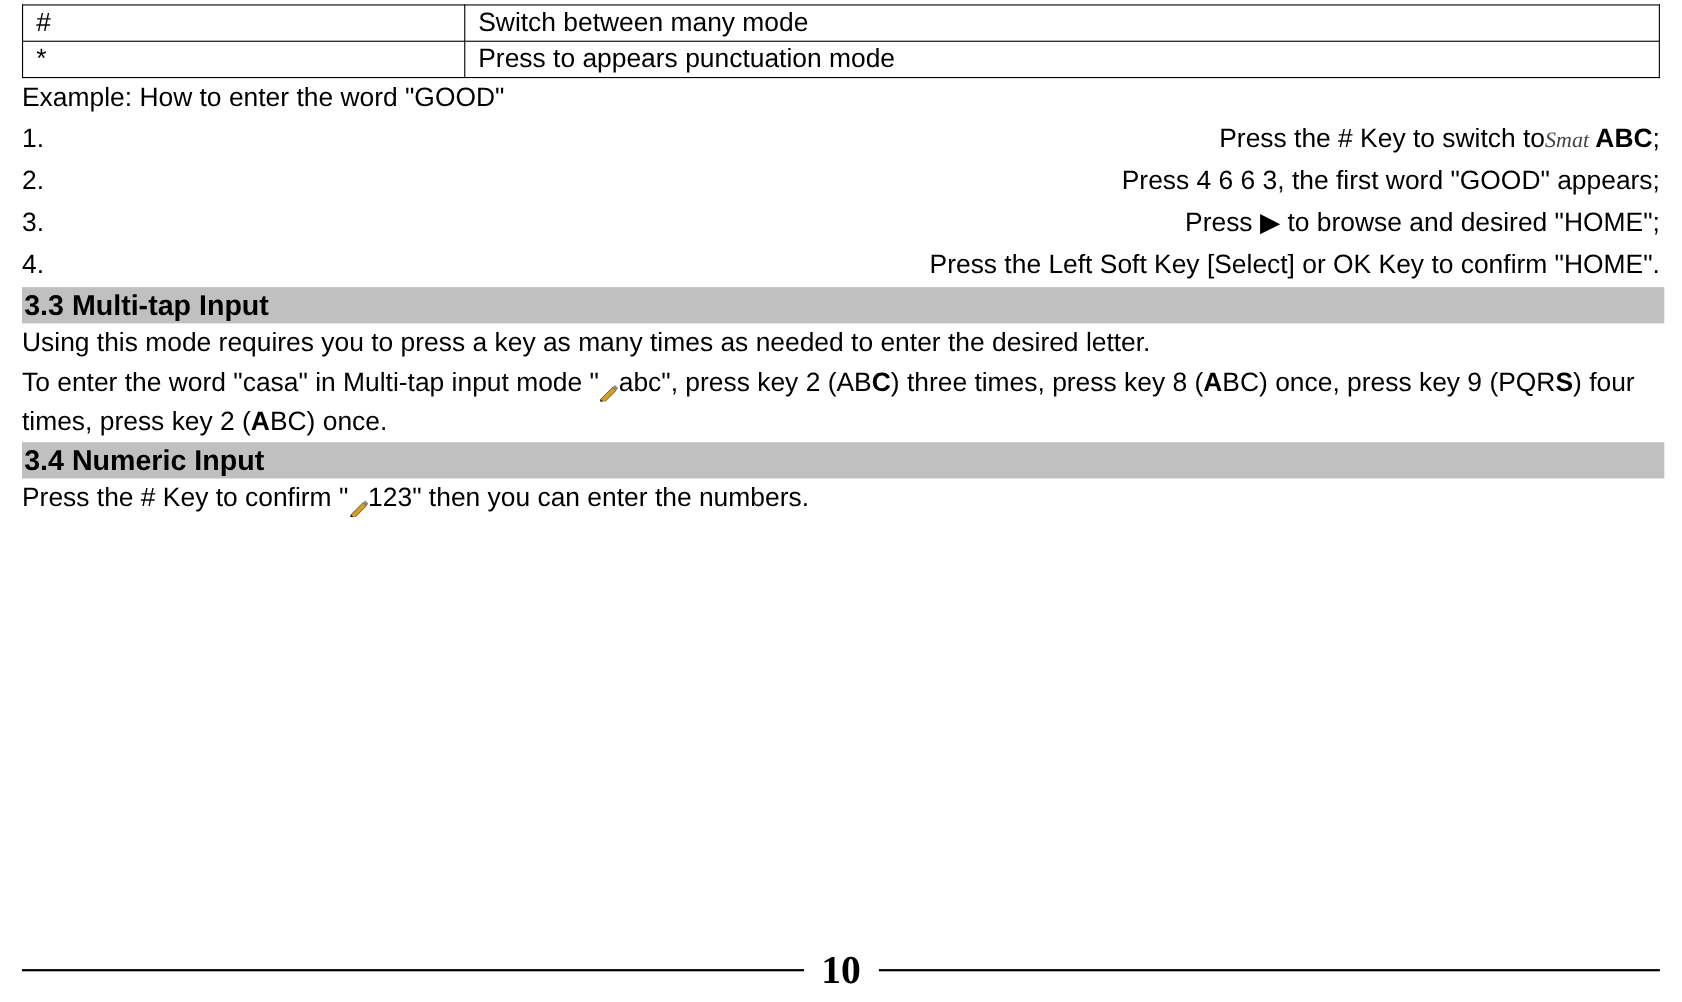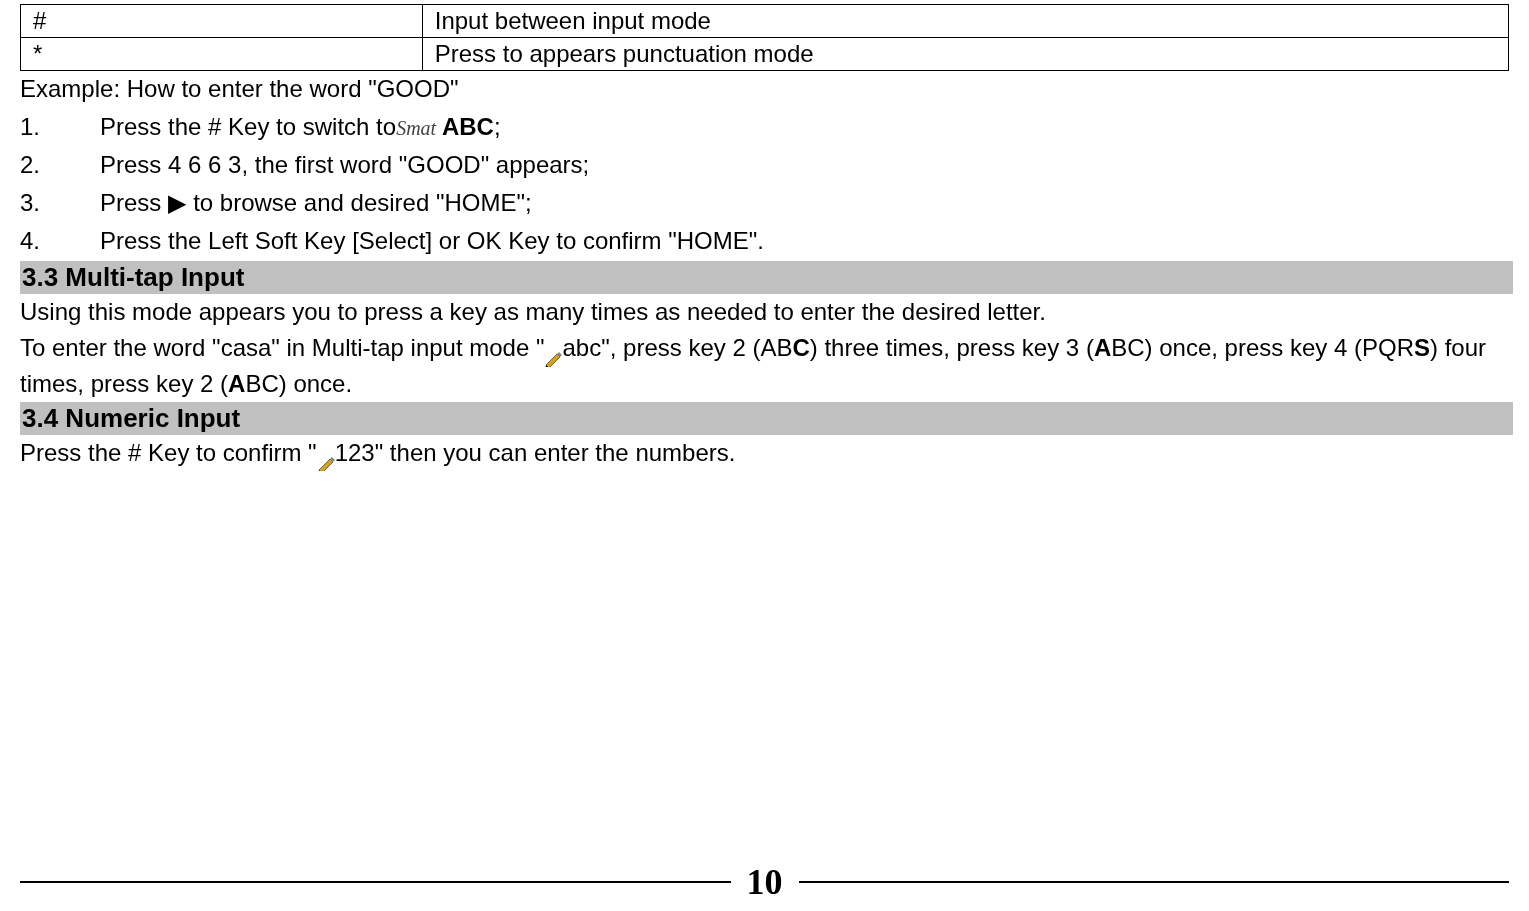--- a/index.html
+++ b/index.html
@@ -43,20 +43,21 @@
       display: flex;
       margin: 2px 0;
       line-height: 1.5;
     }
     .step-num {
       width: 80px;
       flex-shrink: 0;
     }
     .step-text {
       flex: 1;
+      text-align: right;
     }
     .icon-smart {
       font-family: serif;
       font-style: italic;
       font-size: 20px;
       color: #444;
     }
     .icon-pencil {
       display: inline-block;
       position: relative;
@@ -93,21 +94,21 @@
       font-weight: bold;
     }
   </style>
 </head>
 <body>
 
 <table class="key-table">
   <tbody>
       <tr>
     <td>#</td>
-    <td>Input between input mode</td>
+    <td>Switch between many mode</td>
   </tr>
   <tr>
     <td>*</td>
     <td>Press to appears punctuation mode</td>
   </tr>
 </tbody>
   </table>
 
 <div class="body-text">Example: How to enter the word "GOOD"</div>
 
@@ -127,28 +128,28 @@
     <span class="step-text">Press  ▶  to browse and desired "HOME";</span>
   </div>
   <div class="step-item">
     <span class="step-num">4.</span>
     <span class="step-text">Press the Left Soft Key [Select] or OK Key to confirm "HOME".</span>
   </div>
 </div>
 
 <div class="section-header">3.3 Multi-tap Input</div>
 
-<div class="body-text">Using this mode appears you to press a key as many times as needed to enter the desired letter.</div>
+<div class="body-text">Using this mode requires you to press a key as many times as needed to enter the desired letter.</div>
 
 <div class="body-text">
   <span>To enter the word "casa" in Multi-tap input mode "</span><span class="icon-pencil"><svg viewBox="0 0 18 18">
         <polygon points="2,16 13,5 16,8 5,19" fill="#d4a020" stroke="#000" stroke-width="0.5"></polygon>
         <polygon points="13,5 15,3 18,6 16,8" fill="#888"></polygon>
         <polygon points="2,16 5,19 1,20" fill="#000"></polygon>
-      </svg></span><span>abc", press key 2 (AB</span><span class="bold">C</span><span>) three times, press key 3 (</span><span class="bold">A</span><span>BC) once, press key 4 (PQR</span><span class="bold">S</span><span>) four times, press key 2 (</span><span class="bold">A</span><span>BC) once.</span>
+      </svg></span><span>abc", press key 2 (AB</span><span class="bold">C</span><span>) three times, press key 8 (</span><span class="bold">A</span><span>BC) once, press key 9 (PQR</span><span class="bold">S</span><span>) four times, press key 2 (</span><span class="bold">A</span><span>BC) once.</span>
 </div>
 
 <div class="section-header">3.4 Numeric Input</div>
 
 <div class="body-text">
   <span>Press the # Key to confirm "</span><span class="icon-pencil"><svg viewBox="0 0 18 18">
         <polygon points="2,16 13,5 16,8 5,19" fill="#d4a020" stroke="#000" stroke-width="0.5"></polygon>
         <polygon points="13,5 15,3 18,6 16,8" fill="#888"></polygon>
         <polygon points="2,16 5,19 1,20" fill="#000"></polygon>
       </svg></span><span>123" then you can enter the numbers.</span>

